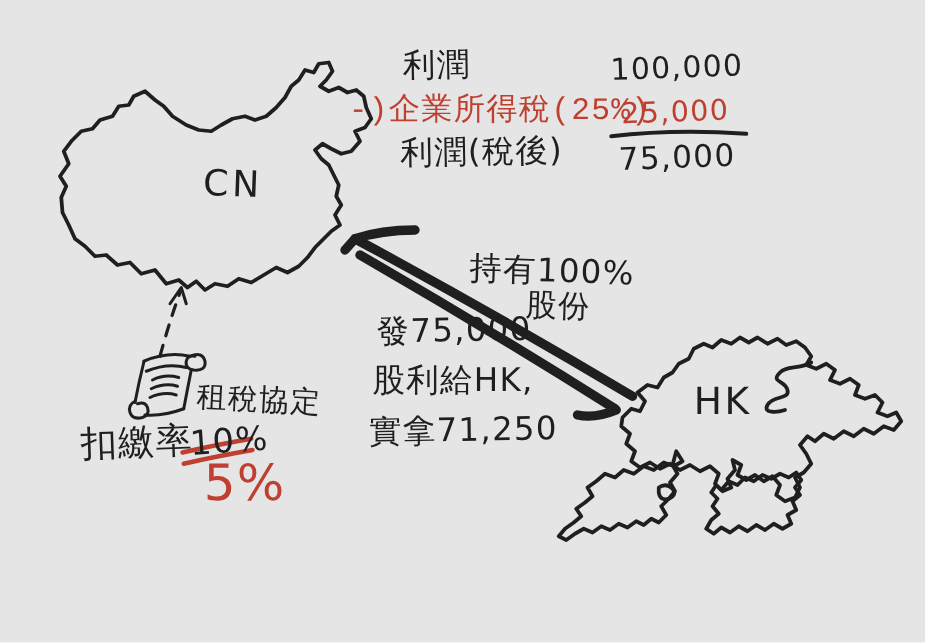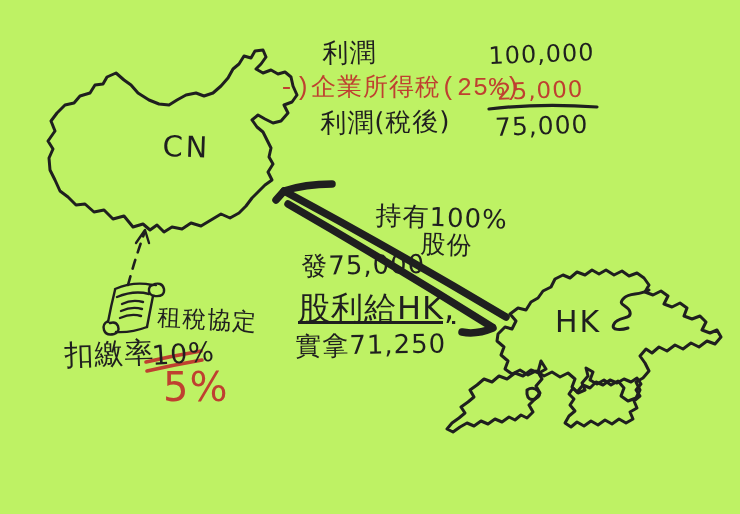--- a/index.html
+++ b/index.html
@@ -1,20 +1,20 @@
 <!DOCTYPE html>
 <html style="--ink: #1f1f1f; --red: #bf4030;"><head>
 <meta charset="utf-8">
 <style>
   html, body { margin: 0; padding: 0; background: #ffffff; }
   .board {
     position: relative;
     width: 740px;
     height: 514px;
-    background: #bef264;
+    background: #e5e5e5;
     overflow: hidden;
     font-family: "DejaVu Sans", sans-serif;
     color: var(--ink, #1f1f1f);
   }
   .draw { position: absolute; left: 0; top: 0; }
   .t {
     position: absolute;
     white-space: nowrap;
     line-height: 1.05;
     transform-origin: left top;
@@ -129,21 +129,21 @@
   <div class="t" style="left:320px; top:110px; font-size:26px; transform:rotate(-1deg);">利潤(稅後)</div>
   <div class="t num" style="left:493px; top:115px; width:95px; font-size:25px; transform:rotate(-2deg);">75,000</div>
 
   <div class="t" style="left:163px; top:131px; font-size:29px; letter-spacing:3px; transform:rotate(2deg);">CN</div>
   <div class="t" style="left:555px; top:306px; font-size:30px; letter-spacing:2px;text-align:right;">HK</div>
 
   <div class="t" style="left:376px; top:202px; font-size:26px; transform:rotate(2deg);">持有100%</div>
   <div class="t" style="left:421px; top:231px; font-size:25px; transform:rotate(2deg);">股份</div>
 
   <div class="t" style="left:301px; top:253px; font-size:26px; transform:rotate(-1deg);">發75,000</div>
-  <div class="t" style="left:298px; top:292px; font-size:32px;text-decoration:underline;">股利給HK,</div>
+  <div class="t" style="left:298px; top:292px; font-size:26px;">股利給HK,</div>
   <div class="t" style="left:295px; top:333px; font-size:26px; transform:rotate(-1deg);">實拿71,250</div>
 
   <div class="t" style="left:158px; top:305px; font-size:24px; transform:rotate(3deg);">租稅協定</div>
   <div class="t" style="left:64px; top:340px; font-size:29px; transform:rotate(-2deg);">扣繳率</div>
   <div class="t" style="left:151px; top:342px; font-size:27px; transform:rotate(-4deg);">10%</div>
   <div class="t red" style="left:163px; top:366px; font-size:40px;">5%</div>
 
 </div>
 
 </body></html>

